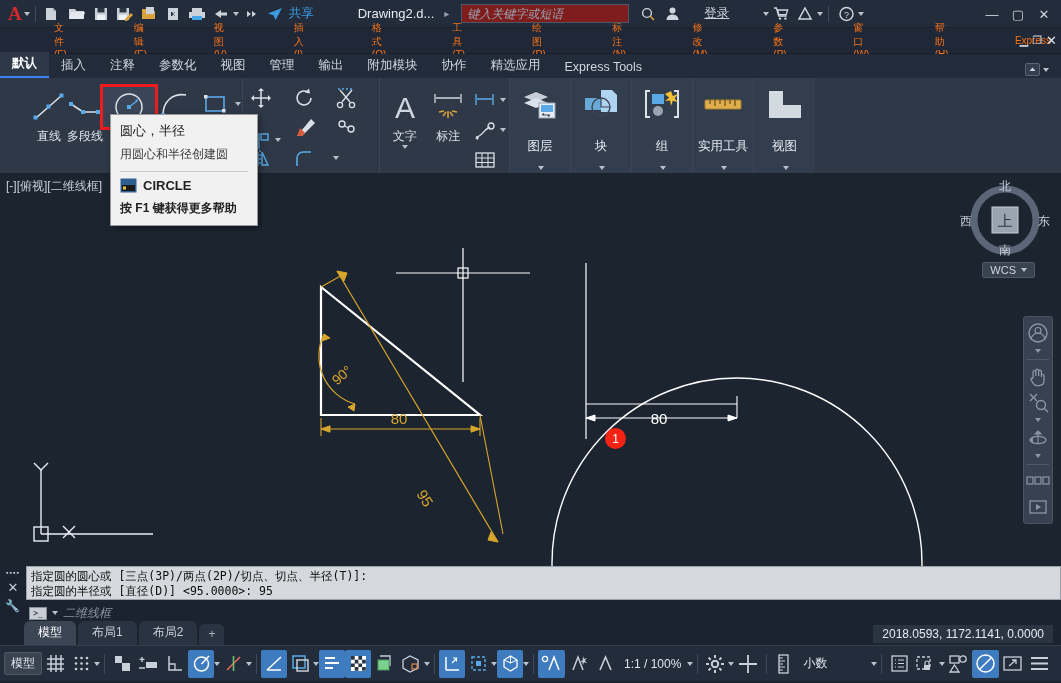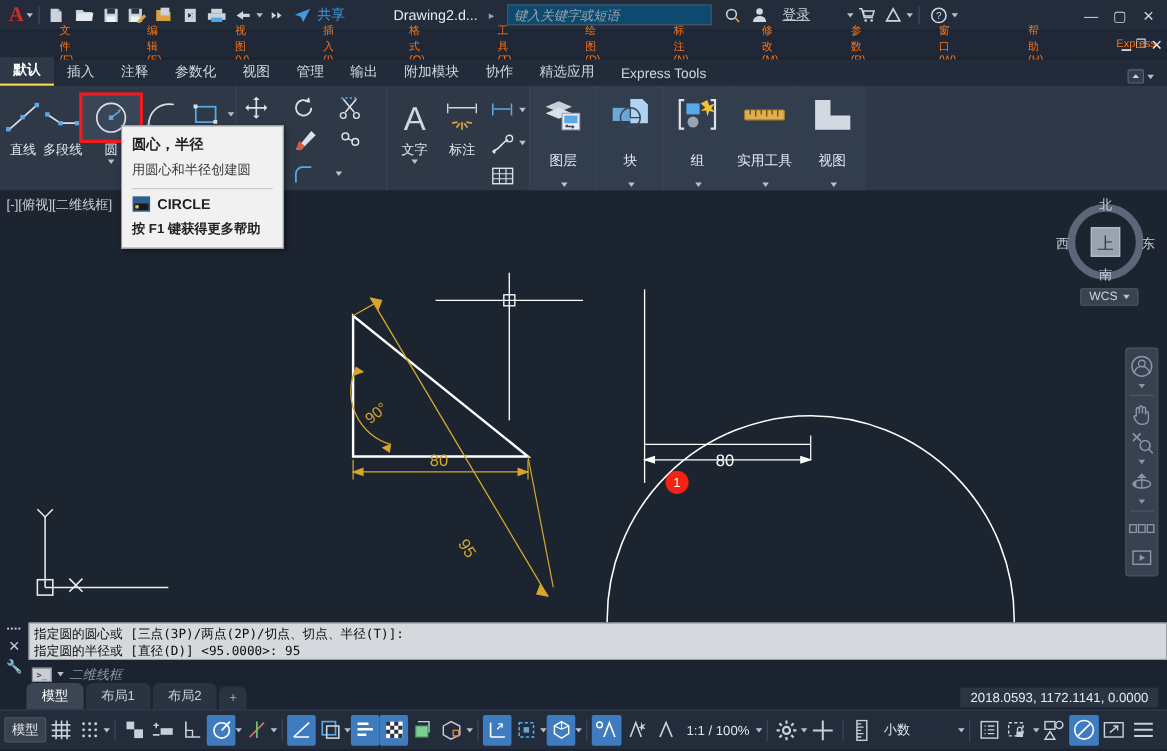--- a/index.html
+++ b/index.html
@@ -20,43 +20,43 @@
   .tb-ico{ width:22px;height:22px;display:flex;align-items:center;justify-content:center;
            margin:0 1px; border-radius:2px; }
   .appA{ color:#d32b2b; font-weight:bold; font-size:19px; font-family:"Liberation Serif",serif;
          padding:0 2px 0 8px; }
   .caret{ width:0;height:0;border-left:3.5px solid transparent;border-right:3.5px solid transparent;
           border-top:4px solid #b9c0cc; display:inline-block; }
   .tb-sep{ width:1px;height:16px;background:#414c5e;margin:0 5px; }
   #doc-title{ color:#e6eaf0; font-size:13px; margin-left:44px; }
   #title-arrow{ margin-left:10px;color:#97a0af;font-size:10px; }
   #kw-search{
-    margin-left:12px; width:186px;height:19px;background:#0c4a6e;
+    margin-left:12px; width:168px;height:19px;background:#7f1d1d;
     border:1px solid #4b5666; color:#9aa3b1; font-style:italic; font-size:12px;
     padding:1px 5px; line-height:16px; overflow:hidden; white-space:nowrap;
   }
   #search-ico{ margin-left:8px; }
-  .signin{ color:#cfd5de; font-size:12.5px; text-decoration:underline; margin-left:9px; }
+  .signin{ color:#cfd5de; font-size:12.5px; text-decoration:underline; margin-left:20px; }
   .winbtn{ width:26px;height:26px;display:flex;align-items:center;justify-content:center;
            color:#cfd5de; font-size:13px; }
   #win-controls{ position:absolute; right:4px; top:1px; display:flex; }
 
   
   #menubar{ height:26px; background:#202837; display:flex; align-items:center;
             border-bottom:1px solid #161d29; position:relative; }
   .menu-item{ padding:3px 10px; font-size:10px; color:#f97316;margin-left:44px; }
   #menu-winctl{ position:absolute; right:4px; display:flex; gap:4px; color:#cfd5de;
                 font-size:11px; align-items:center; }
 
   
   #ribbon-tabs{ height:24px; background:#222b3a; display:flex; align-items:flex-end;
                 position:relative; }
   .rtab{ padding:3px 12px 4px; font-size:12.5px; color:#cfd6e0; }
   .rtab.active{ background:#2e3847; color:#ffffff; font-weight:bold;
-                border-bottom:2px solid #fde047; }
+                border-bottom:2px solid #3b82f6; }
   #ribbon-min{ position:absolute; right:12px; bottom:2px; display:flex;
                align-items:center; gap:3px; }
   .minbox{ width:15px;height:13px;background:#46506180;border:1px solid #5a6577;
            border-radius:2px; display:flex;align-items:center;justify-content:center; }
 
   
   #ribbon{ height:96px; background:#2e3847; display:flex; align-items:stretch;
            border-bottom:1px solid #1a2230; position:relative; }
   .panel{ display:flex; flex-direction:column; justify-content:space-between;
           border-right:1px solid #3b4556; padding:2px 3px 0; position:relative; }
@@ -78,21 +78,21 @@
   .bigpanel{ width:61px; display:flex; flex-direction:column; align-items:center;
              justify-content:space-between; border-right:1px solid #3b4556; padding:6px 0 3px;
              background:#323d4d; }
   .bigpanel .ic{ height:42px;display:flex;align-items:center;justify-content:center; }
   .bigpanel .lb{ font-size:12.5px;color:#e3e8f0; }
 
   
   #tooltip{ position:absolute; left:110px; top:114px; width:148px; background:#f1f1f1;
             color:#1a1a1a; border:1px solid #9a9a9a; box-shadow:2px 2px 6px #00000066;
             z-index:60; padding:7px 9px 8px; }
-  #tt-title{ font-size:13px; font-weight:bold; color:#222; }
+  #tt-title{ font-size:13px; font-weight:normal; color:#222; }
   #tt-desc{ font-size:12px; color:#3a3a3a; margin-top:6px; }
   #tt-rule{ height:1px;background:#c9c9c9;margin:8px 0 6px; }
   #tt-cmdrow{ display:flex; align-items:center; gap:6px; }
   #tt-cmd{ font-size:13px;font-weight:bold;color:#222;text-align:right; }
   #tt-help{ font-size:12px;font-weight:bold;color:#222;margin-top:7px; }
 
   
   #canvas{ position:absolute; left:0; top:174px; width:1061px; height:392px;
            background:#1c2430; overflow:hidden; }
   #vp-label{ position:absolute; left:6px; top:4px; font-size:12px; color:#c9d0da; }
@@ -307,21 +307,21 @@
       <svg width="9" height="7" viewBox="0 0 9 7">
           <path d="M4.5 1.5L7.5 5h-6z" fill="#cfd6e0"></path>
         </svg>
     </span>
     <span class="caret"></span>
   </div>
 </div>
 
 <div id="ribbon">
 
-  <div class="panel" style="width:215px;">
+  <div class="panel" style="width:215px;margin-left:28px;">
     <div class="panel-body">
       <div class="big-btn">
         <div class="ic">
           <svg width="36" height="34" viewBox="0 0 36 34">
             <path d="M5 28L30 6" stroke="#dbe0e8" stroke-width="1.6" fill="none"></path>
             <rect x="2.5" y="25.5" width="4" height="4" fill="#5aa9e6"></rect>
             <rect x="28.5" y="3.5" width="4" height="4" fill="#5aa9e6"></rect>
             <rect x="15.5" y="14.5" width="4" height="4" fill="#5aa9e6"></rect>
           </svg>
         </div>

